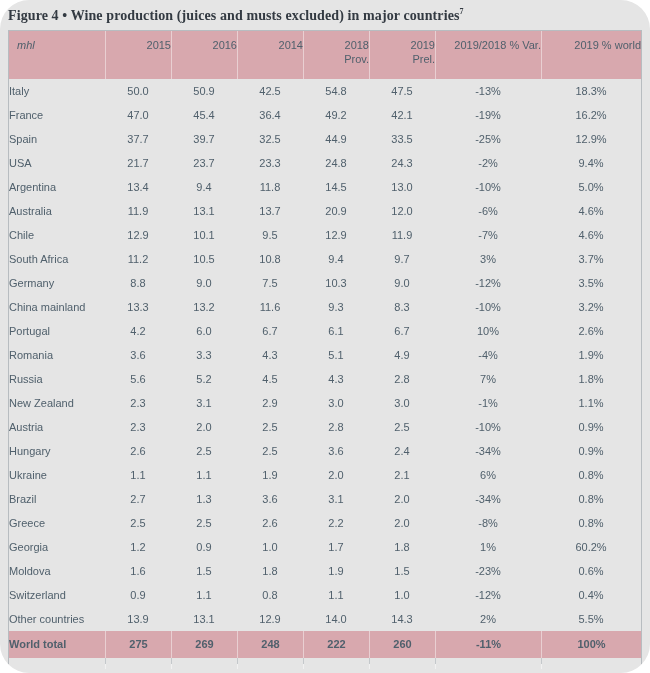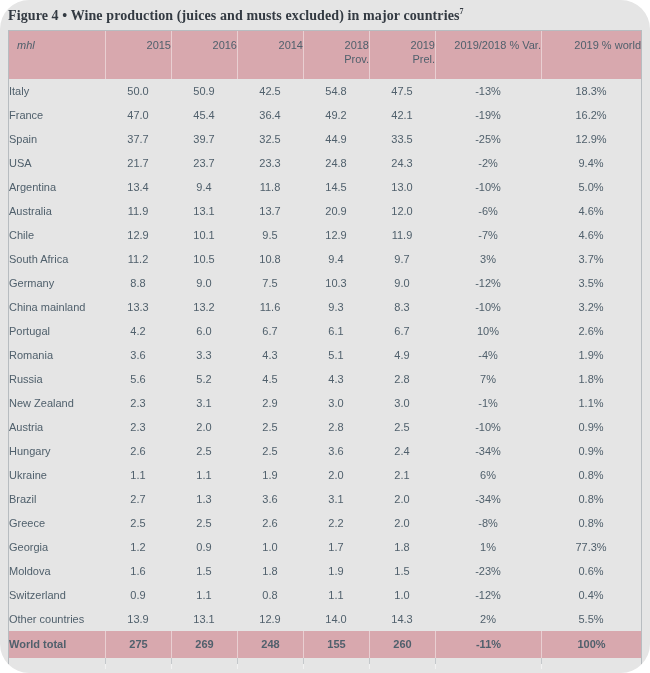--- a/index.html
+++ b/index.html
@@ -315,21 +315,21 @@
           <div class="c-val">0.8%</div>
         </div>
         <div class="t-row">
           <div class="c-label">Georgia</div>
           <div class="c-val">1.2</div>
           <div class="c-val">0.9</div>
           <div class="c-val">1.0</div>
           <div class="c-val">1.7</div>
           <div class="c-val">1.8</div>
           <div class="c-val">1%</div>
-          <div class="c-val">77.3%</div>
+          <div class="c-val">60.2%</div>
         </div>
         <div class="t-row">
           <div class="c-label">Moldova</div>
           <div class="c-val">1.6</div>
           <div class="c-val">1.5</div>
           <div class="c-val">1.8</div>
           <div class="c-val">1.9</div>
           <div class="c-val">1.5</div>
           <div class="c-val">-23%</div>
           <div class="c-val">0.6%</div>
@@ -353,21 +353,21 @@
           <div class="c-val">14.3</div>
           <div class="c-val">2%</div>
           <div class="c-val">5.5%</div>
         </div>
       </div>
     <div class="t-row t-total" id="total-row">
         <div class="c-label">World total</div>
         <div class="c-val">275</div>
         <div class="c-val">269</div>
         <div class="c-val">248</div>
-        <div class="c-val">155</div>
+        <div class="c-val">222</div>
         <div class="c-val">260</div>
         <div class="c-val">-11%</div>
         <div class="c-val">100%</div>
       </div>
     <div class="t-row t-strip" id="bottom-strip">
         <div class="s-cell first"></div>
         <div class="s-cell"></div>
         <div class="s-cell"></div>
         <div class="s-cell"></div>
         <div class="s-cell"></div>

